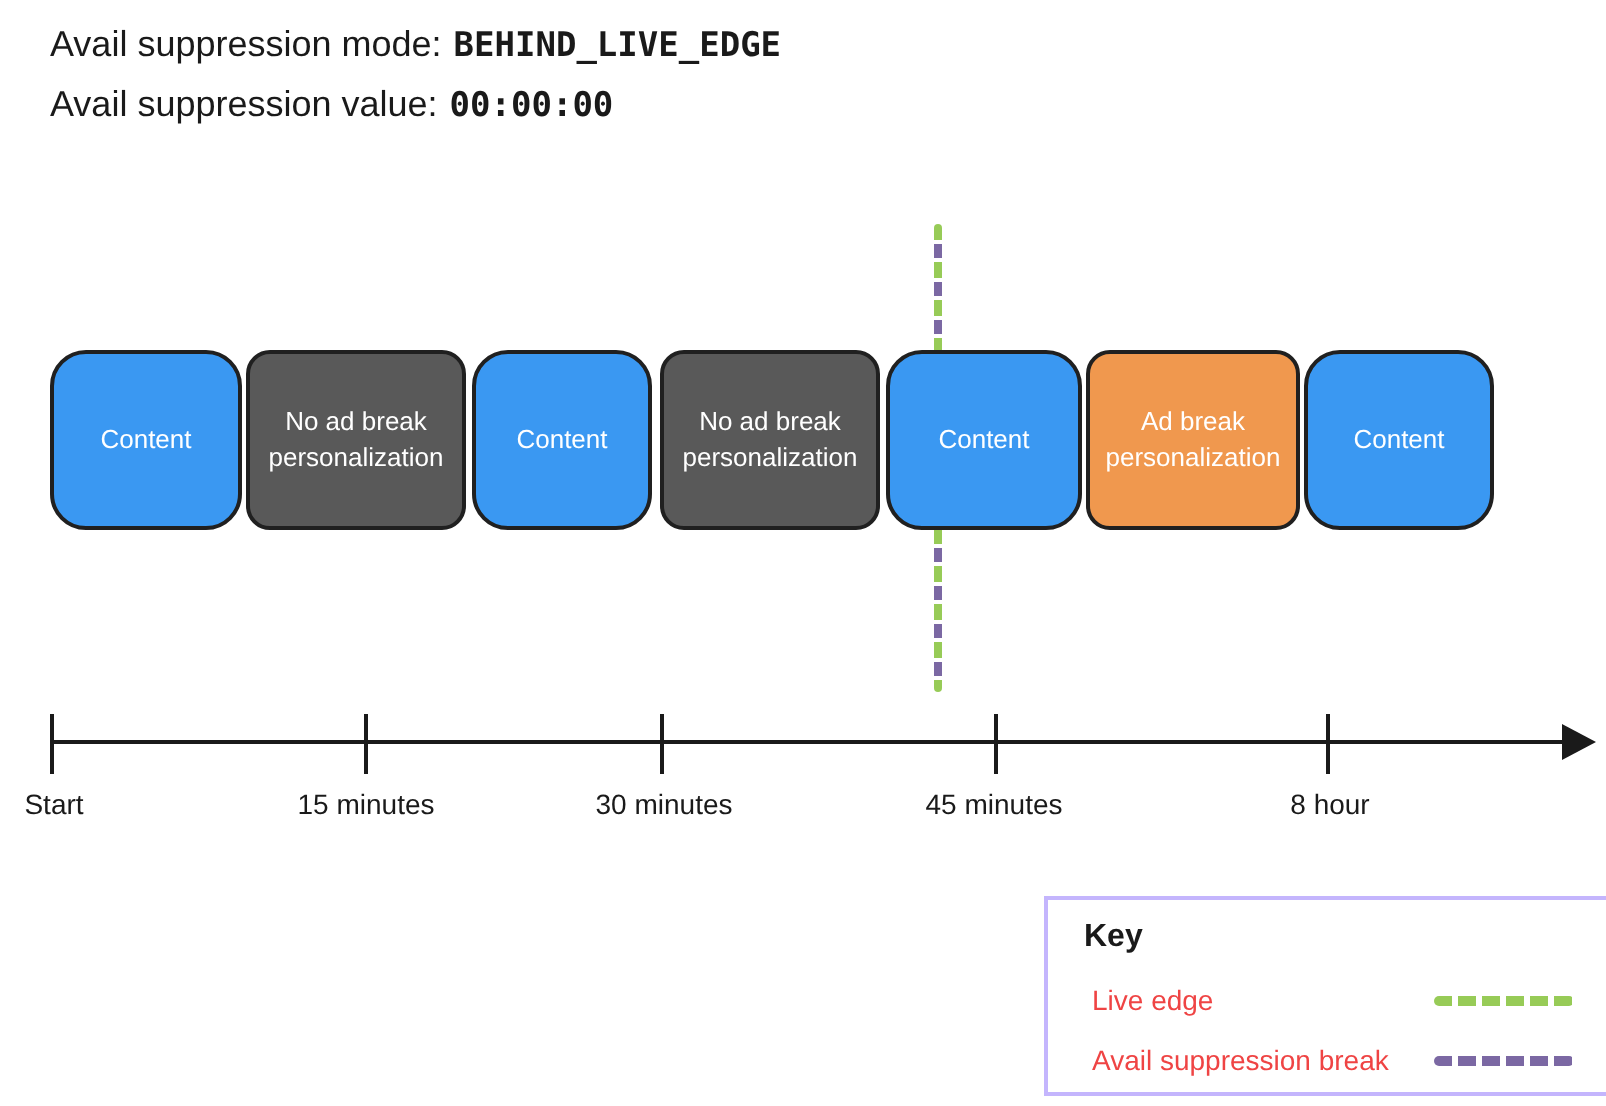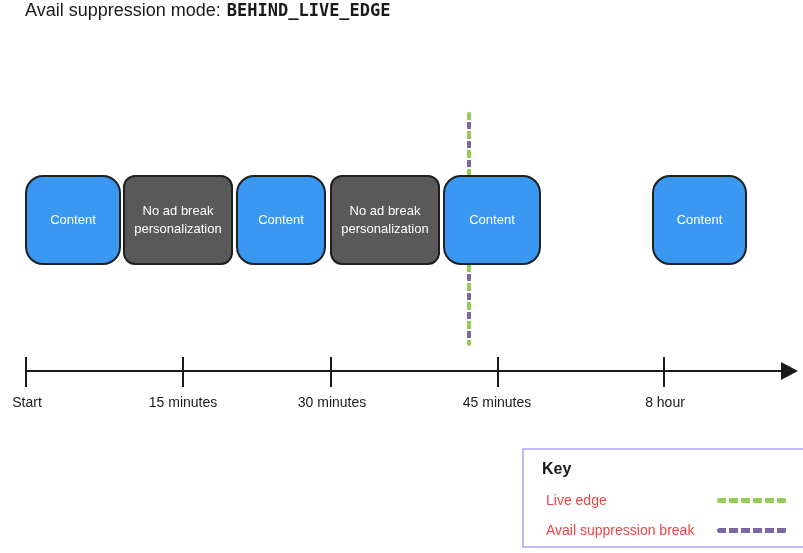--- a/index.html
+++ b/index.html
@@ -17,21 +17,21 @@
   }
 
   
   .hdr {
     position: absolute;
     left: 25px;
     font-size: 18px;
     color: #1a1a1a;
     white-space: nowrap;
   }
-  .hdr.line1 { top: 0; }
+  .hdr.line1 { top: 12px; }
   .hdr.line2 { top: 42px; }
   .hdr .mono {
     font-family: "DejaVu Sans Mono", "Liberation Mono", monospace;
     font-weight: 700;
     font-size: 17px;
     margin-left: 6px;
   }
 
   
   .vline {
@@ -172,37 +172,43 @@
   }
 </style>
 </head>
 <body>
 
 <div class="stage">
 
   <div class="hdr line1">
     <span>Avail suppression mode:</span><span class="mono">BEHIND_LIVE_EDGE</span>
   </div>
+  <div class="hdr line2">
+    <span>Avail suppression value:</span><span class="mono">00:00:00</span>
+  </div>
 
   <div class="vline"></div>
 
   <div class="block content b1">
     <span>Content</span>
   </div>
   <div class="block no-ad b2">
     <span>No ad break personalization</span>
   </div>
   <div class="block content b3">
     <span>Content</span>
   </div>
   <div class="block no-ad b4">
     <span>No ad break personalization</span>
   </div>
   <div class="block content b5">
     <span>Content</span>
+  </div>
+  <div class="block ad-break b6">
+    <span>Ad break personalization</span>
   </div>
   <div class="block content b7">
     <span>Content</span>
   </div>
 
   <div class="axis-line"></div>
   <div class="arrowhead"></div>
 
   <div class="tick t0"></div>
   <div class="tick t1"></div>

